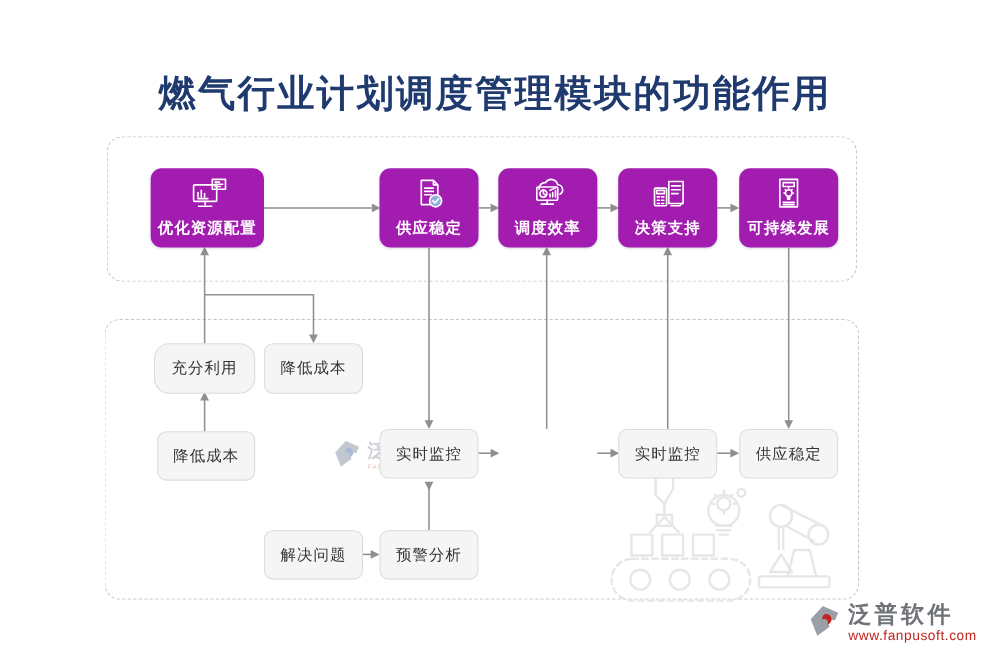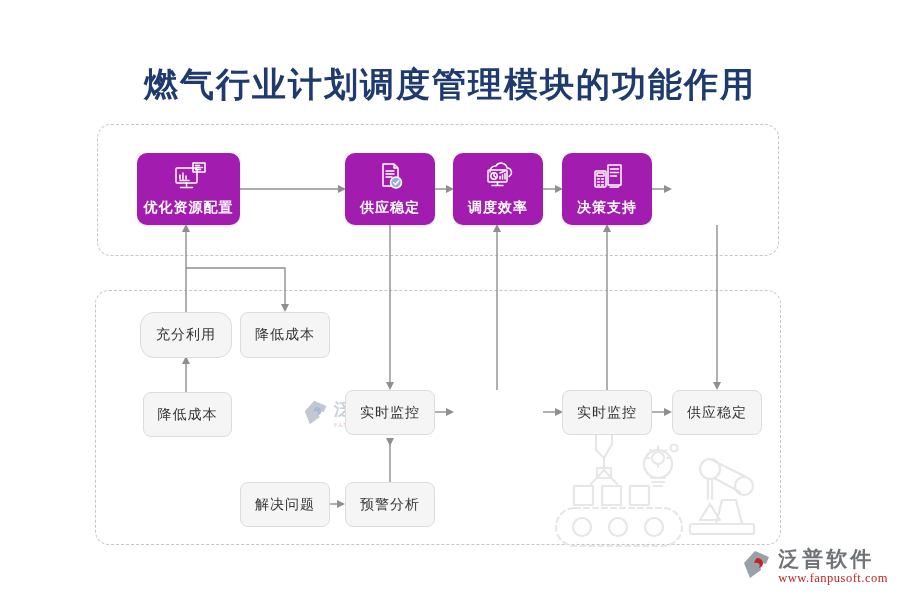--- a/index.html
+++ b/index.html
@@ -1,17 +1,17 @@
 <!DOCTYPE html>
 <html><head>
 <meta charset="utf-8">
 <style>
   * { margin:0; padding:0; box-sizing:border-box; }
   html,body { width:900px; height:600px; background:#ffffff; font-family:"Liberation Sans", sans-serif; }
-  #canvas { position:relative; width:900px; height:600px; background:#ffffff; overflow:hidden;font-family:Liberation Serif, serif; }
+  #canvas { position:relative; width:900px; height:600px; background:#ffffff; overflow:hidden; }
 
   .title {
     position:absolute; left:0; top:62px; width:900px; text-align:center;
     font-size:34px; font-weight:bold; color:#1F3A6E; letter-spacing:2px;
   }
 
   .panel {
     position:absolute; border:1px dashed #c6c6c6; border-radius:14px; background:transparent;
   }
   #panel-top { left:97px; top:124px; width:682px; height:132px; }
@@ -185,20 +185,32 @@
         <rect x="10" y="13" width="7" height="3"></rect>
         <path d="M10.5 19 h2 M14.5 19 h2 M10.5 22 h2 M14.5 22 h2 M10.5 25 h2 M14.5 25 h2"></path>
         <rect x="21" y="5" width="13" height="20"></rect>
         <path d="M23.5 9 h8 M23.5 12.5 h8 M23.5 16 h6"></path>
         <path d="M23 27 h8 l2 -2"></path>
       </svg>
     </span>
     <span class="lbl">决策支持</span>
   </div>
 
+  <div class="bluebox" style="left:672px; top:153px; width:90px;">
+    <span class="ic">
+      <svg width="40" height="36" viewBox="0 0 40 36">
+        <rect x="12" y="3" width="16" height="25"></rect>
+        <rect x="15" y="6" width="10" height="3.5"></rect>
+        <circle cx="20" cy="15.5" r="3"></circle>
+        <path d="M18.8 19.5 h2.4 M19 21 h2 M20 11 v-0.8 M23.5 15.5 h0.8 M15.7 15.5 h0.8 M22.5 13 l0.6 -0.6 M17.5 13 l-0.6 -0.6"></path>
+        <path d="M15 24 h10 M15 26 h10"></path>
+      </svg>
+    </span>
+    <span class="lbl">可持续发展</span>
+  </div>
 
   <div class="graybox" style="left:140px; top:312px; width:92px; height:46px;border-radius:14px;">
     <span>充分利用</span>
   </div>
   <div class="graybox" style="left:240px; top:312px; width:90px; height:46px;">
     <span>降低成本</span>
   </div>
   <div class="graybox" style="left:143px; top:392px; width:89px; height:45px;">
     <span>降低成本</span>
   </div>

